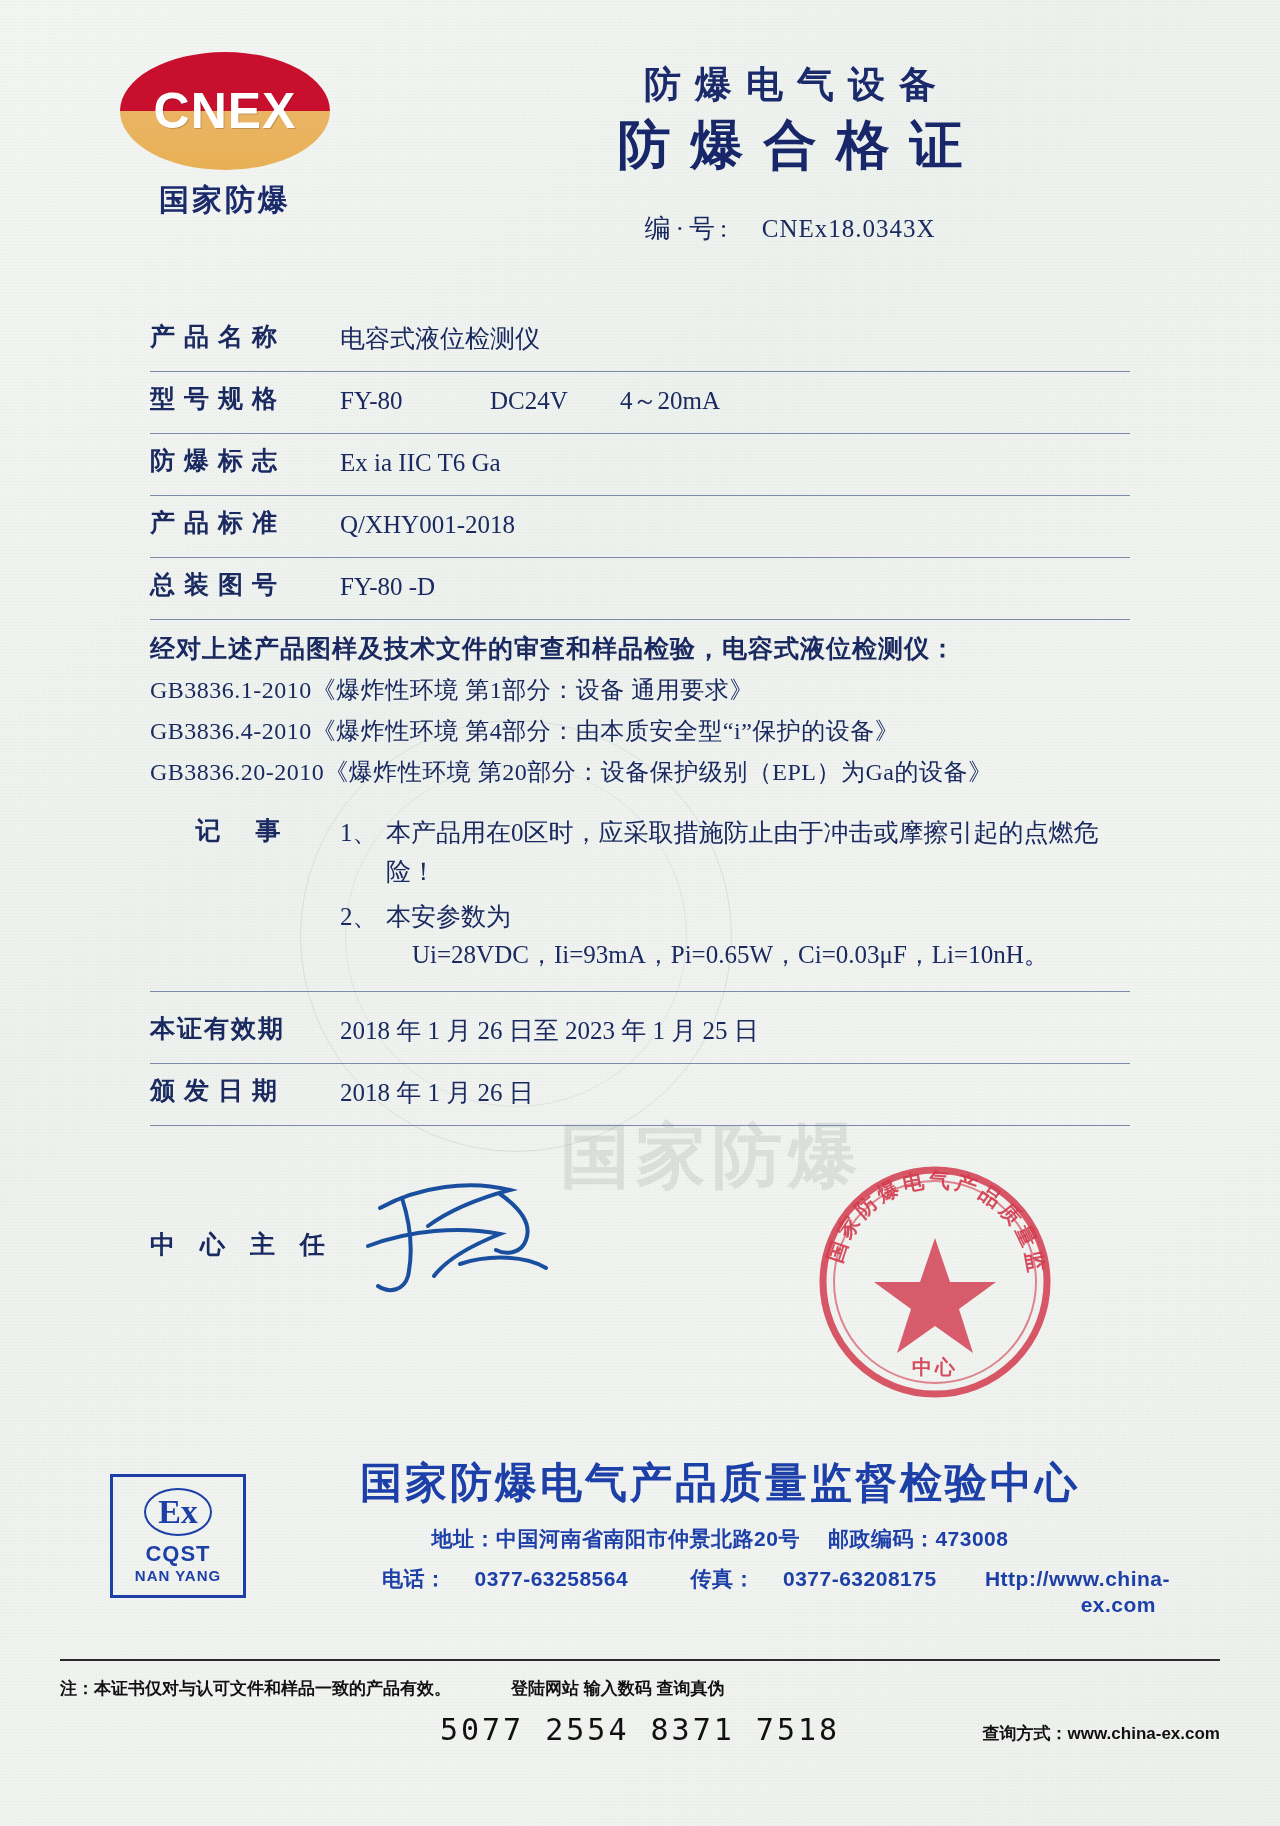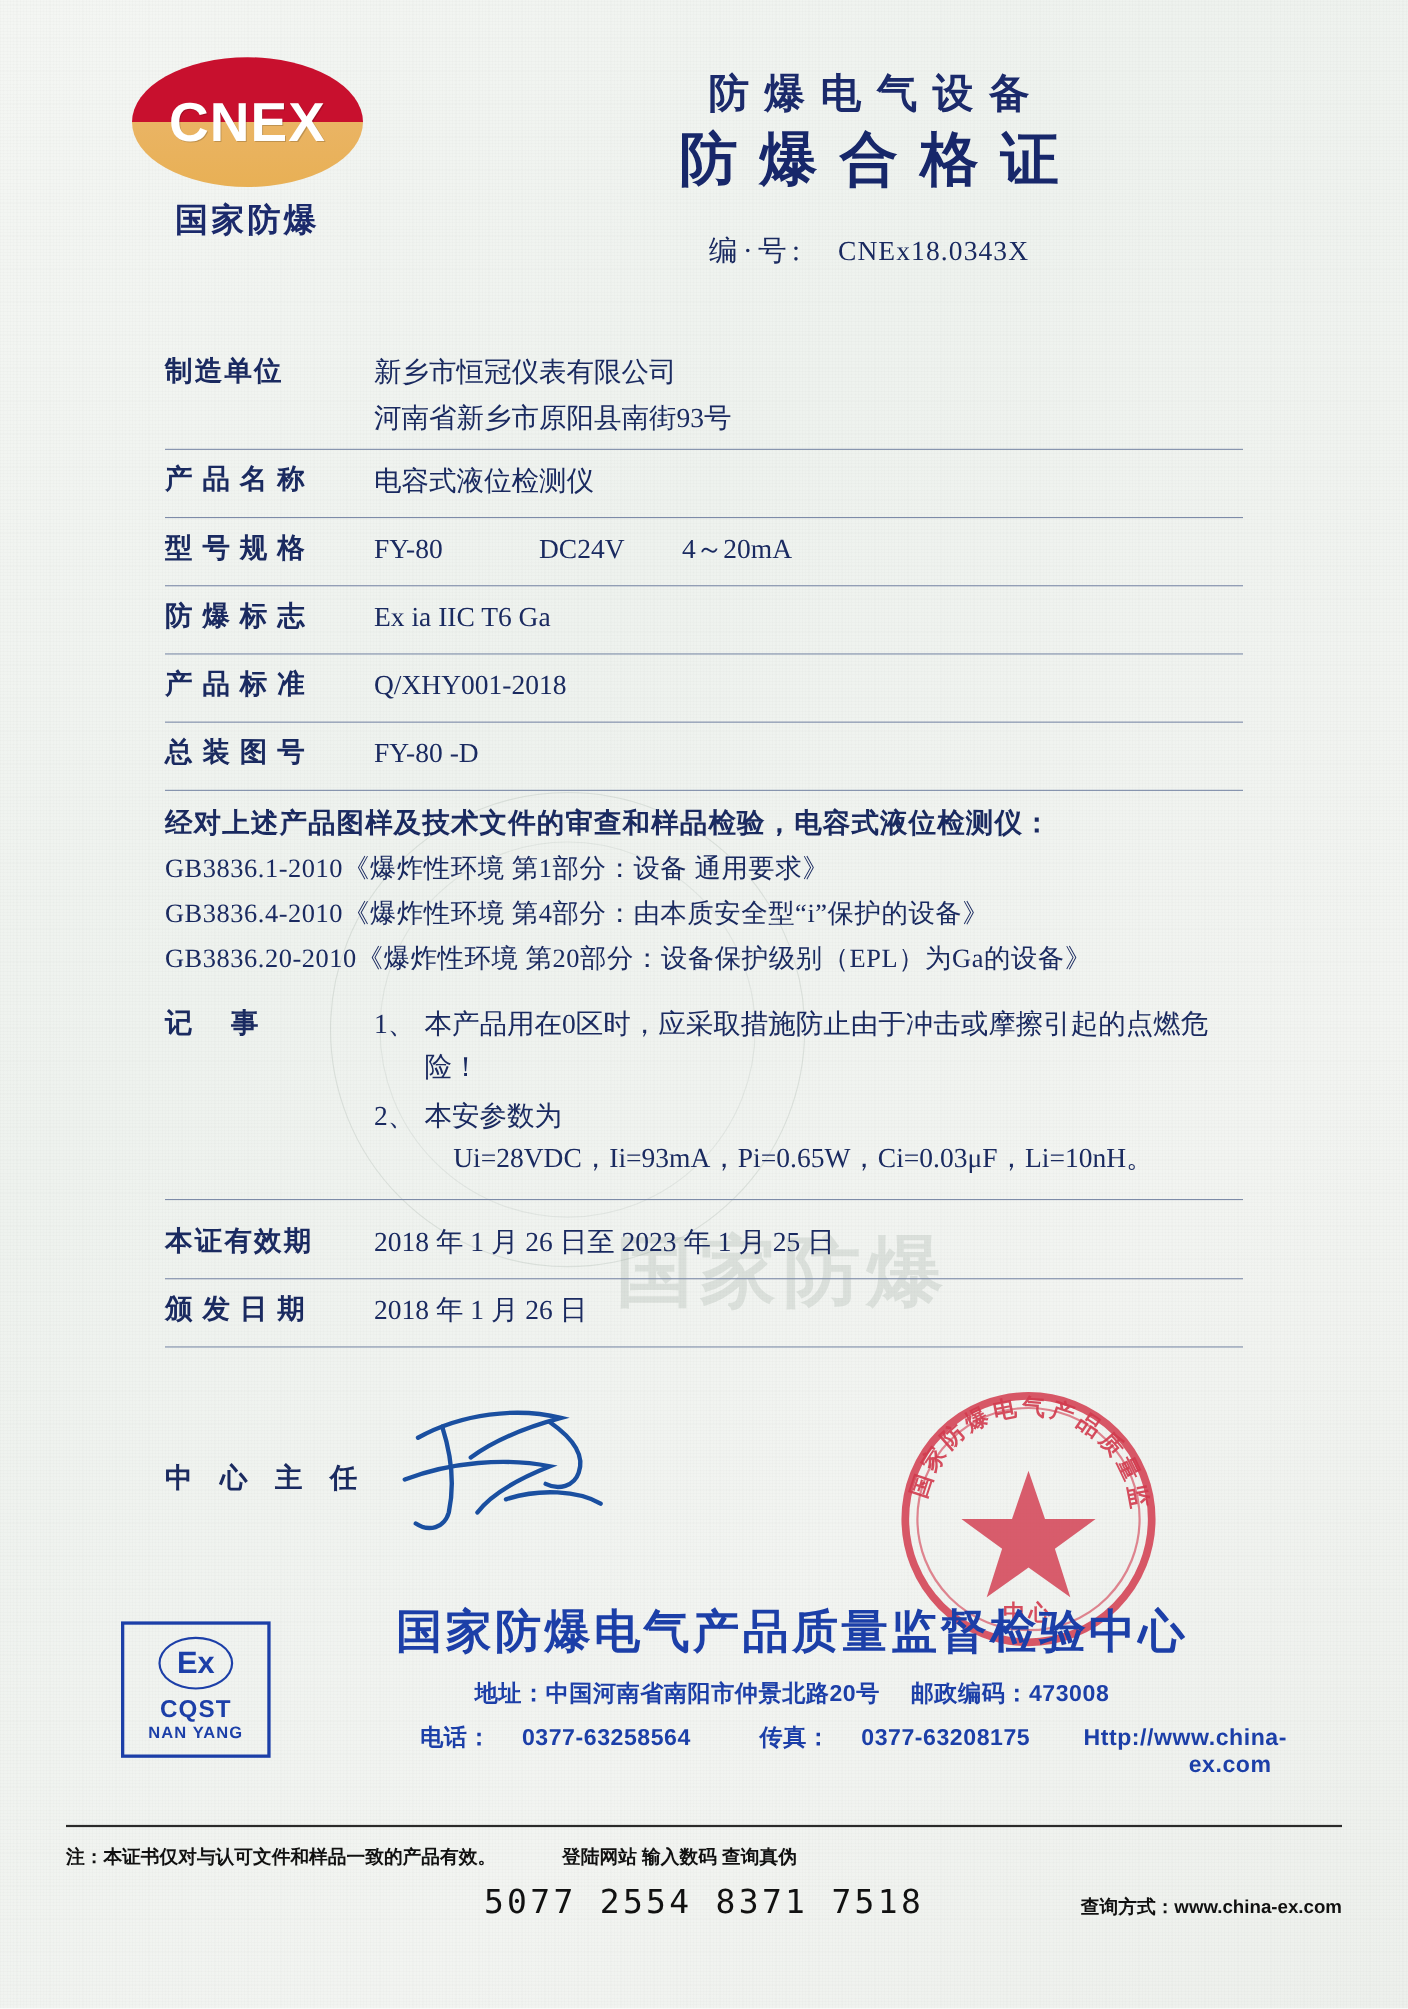--- a/index.html
+++ b/index.html
@@ -125,21 +125,21 @@
   .lab {
     width: 190px;
     flex: 0 0 190px;
     font-family: "Liberation Sans", sans-serif;
     font-weight: bold;
     font-size: 25px;
     color: #1a2a60;
     letter-spacing: 2px;
     white-space: nowrap;
   }
-  .lab.sp4 { letter-spacing: 14px; }
+  .lab.sp4 { letter-spacing: 14px; text-align: center; }
   .lab.sp3 { letter-spacing: 9px; }
   .val {
     flex: 1;
     font-size: 25px;
     color: #1a2a60;
     line-height: 1.5;
   }
   .val .line2 { margin-top: 4px; }
   .val-mono { font-family: "Liberation Serif", serif; }
   .sp-a { display: inline-block; min-width: 150px; }
@@ -220,30 +220,31 @@
     border: 3px solid #1c3fa8;
     color: #1c3fa8;
     text-align: center;
     font-family: "Liberation Sans", sans-serif;
     display: flex;
     flex-direction: column;
     justify-content: center;
     line-height: 1.05;
   }
   .ex-badge .ex-ov {
-    font-size: 28px;
+    font-size: 34px;
     font-weight: bold;
     border: 2px solid #1c3fa8;
     border-radius: 50%;
     width: 64px;
     height: 44px;
     margin: 0 auto 6px auto;
     display: flex;
     align-items: center;
     justify-content: center;
+    font-family: Liberation Serif, serif;
   }
   .ex-badge .ex-l1 { font-size: 22px; font-weight: bold; letter-spacing: 1px; }
   .ex-badge .ex-l2 { font-size: 15px; font-weight: bold; letter-spacing: 1px; margin-top: 3px; }
   .footer-right {
     flex: 1;
     padding-left: 24px;
   }
   .org-name {
     font-family: "Liberation Sans", sans-serif;
     font-weight: bold;
@@ -333,27 +334,20 @@
       <div class="title-main">防爆合格证</div>
       <div class="cert-no">
         <span class="lbl">编·号:</span>
         <span class="val">CNEx18.0343X</span>
       </div>
     </div>
   </div>
 
   <div class="body">
 
-    <div class="row">
-      <div class="lab">制造单位</div>
-      <div class="val">
-        <div>新乡市恒冠仪表有限公司</div>
-        <div class="line2">河南省新乡市原阳县南街93号</div>
-      </div>
-    </div>
 
     <div class="row">
       <div class="lab sp3">产品名称</div>
       <div class="val">电容式液位检测仪</div>
     </div>
 
     <div class="row">
       <div class="lab sp3">型号规格</div>
       <div class="val val-mono">
         <span class="sp-a">FY-80</span><span class="sp-b">DC24V</span><span>4～20mA</span>

